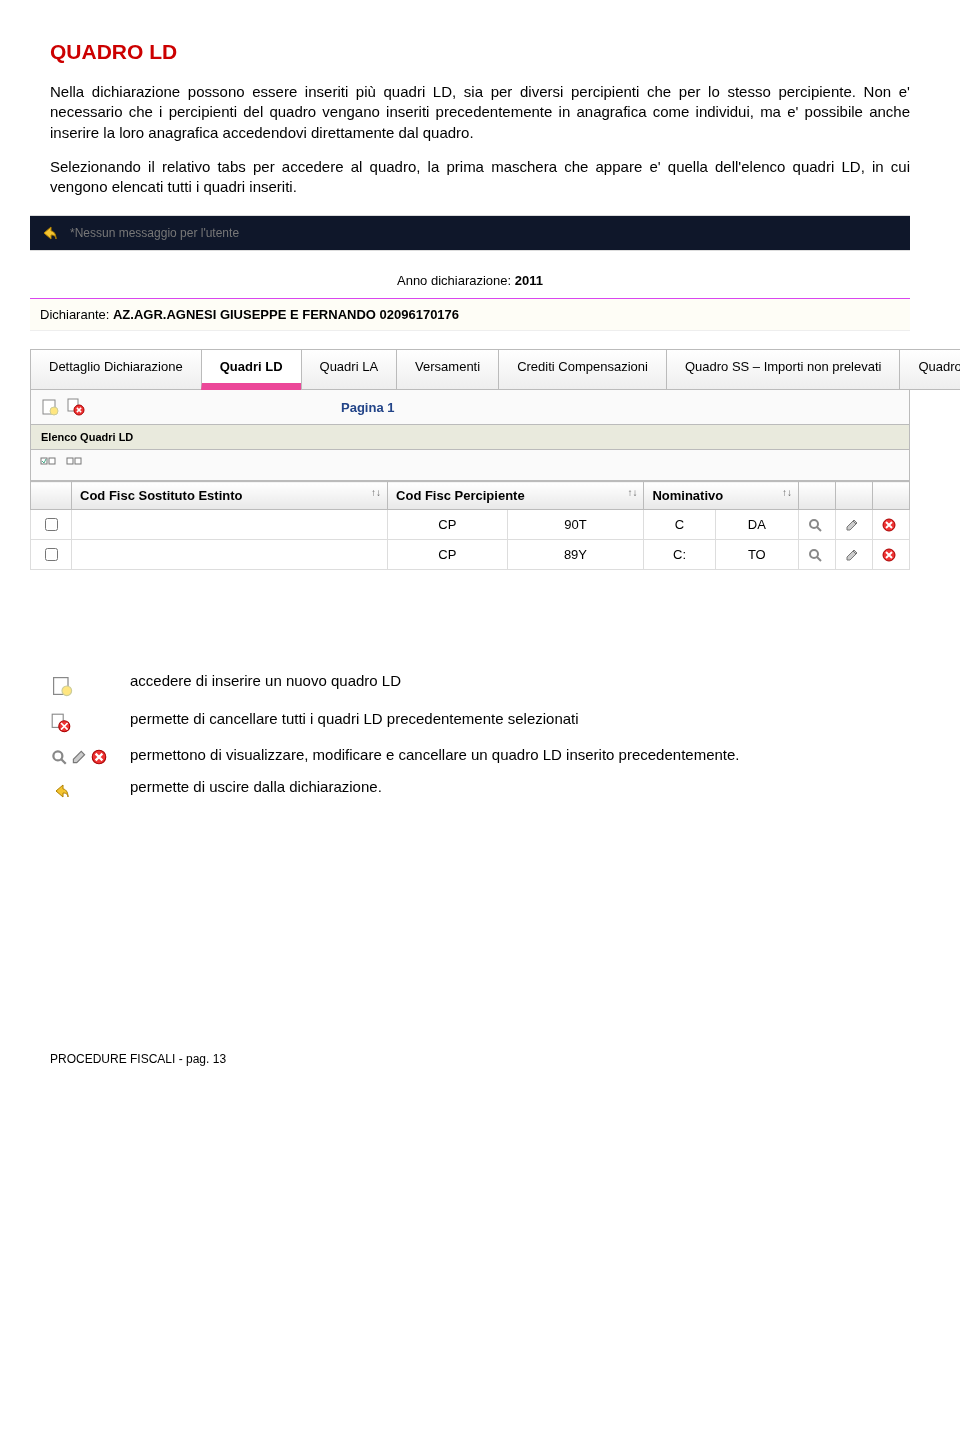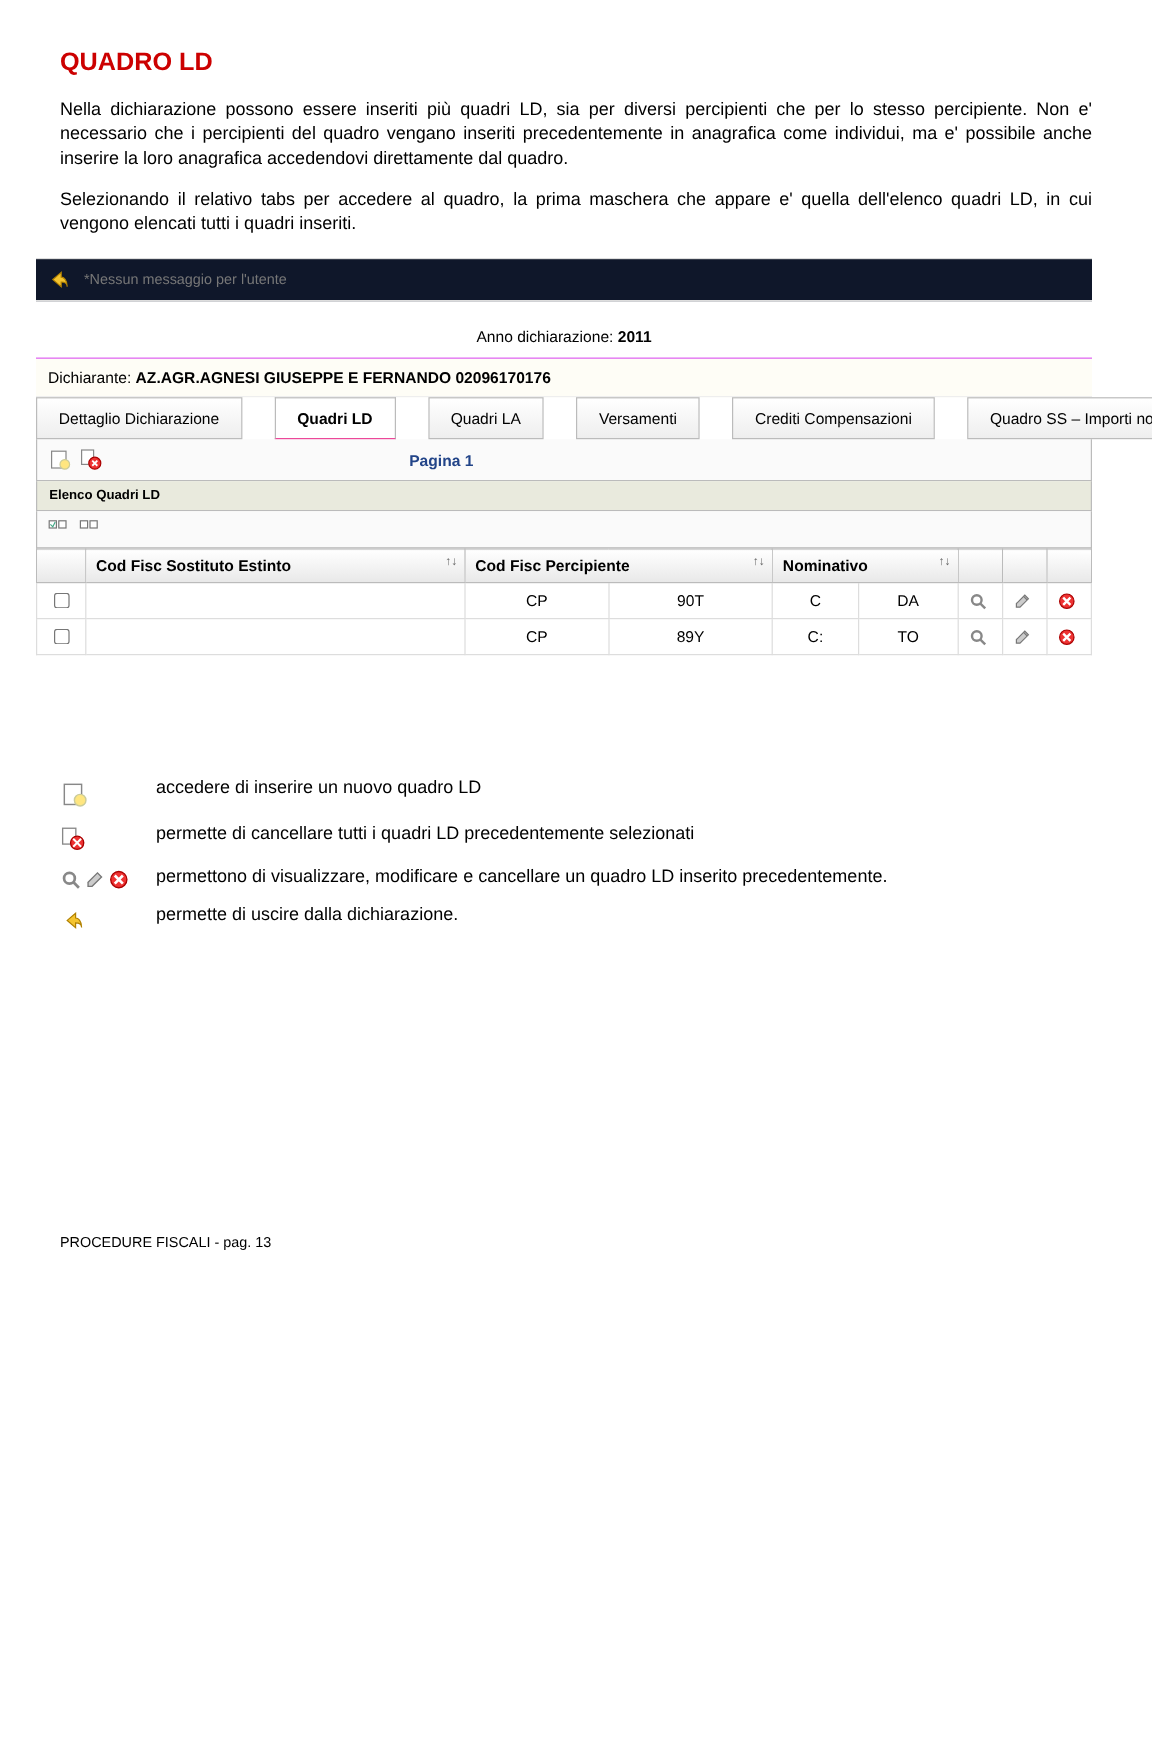--- a/index.html
+++ b/index.html
@@ -6,23 +6,23 @@
   .page{padding:40px 50px 20px 50px;}
   .title{color:#c00;font-weight:bold;font-size:21px;margin-bottom:18px;font-family:Verdana,Arial,sans-serif;}
   p{margin:0 0 14px 0;line-height:1.35;text-align:justify;}
   .screenshot{margin:18px 0 30px -20px;}
   .ss{border:none;}
   .ss-msg{display:flex;align-items:center;padding:6px 8px;border:1px solid #ddd;border-left:none;border-right:none;background:#0f172a;}
   .ss-msg .back-ico{width:22px;height:22px;margin-right:10px;display:flex;align-items:center;justify-content:center;}
   .ss-msg-text{font-size:12px;color:#777;}
   .ss-year{padding:22px 0 10px 0;text-align:center;font-size:13px;border-bottom:1px solid #d946ef;}
   .ss-dich{padding:8px 10px;font-size:13px;border-bottom:1px solid #eee;background:#fefdf6;}
-  .ss-tabs{display:flex;gap:28px;}
+  .ss-tabs{display:flex;margin-top:18px;}
   .ss-tab{border:1px solid #bbb;padding:9px 18px;font-size:13px;background:linear-gradient(#fff,#eee);border-bottom:1px solid #bbb;white-space:nowrap;}
-  .ss-tab.active{background:#fff;border-bottom:1px solid #ec4899;font-weight:bold;}
+  .ss-tab.active{background:#fff;border-bottom:7px solid #ec4899;font-weight:bold;}
   .ss-tab + .ss-tab{margin-left:-1px;}
   .ss-toolbar{display:flex;align-items:center;padding:6px 8px;border:1px solid #bbb;border-top:none;background:#fafafa;}
   .mini-ico{width:22px;height:22px;display:flex;align-items:center;justify-content:center;margin-right:4px;}
   .ss-toolbar .page-inside{margin:0 auto 0 250px;font-size:13px;font-weight:bold;color:#224488;}
   .ss-section{background:#e9eadd;border:1px solid #bbb;border-top:none;padding:6px 10px;font-size:11px;font-weight:bold;}
   .ss-smallbar{background:#fafafa;border:1px solid #bbb;border-top:none;padding:4px 6px;display:flex;}
   .ss-table{width:100%;border-collapse:collapse;font-size:13px;}
   .ss-table th{background:linear-gradient(#fff,#e8e8e8);border:1px solid #bbb;padding:6px 8px;font-weight:bold;text-align:left;position:relative;}
   .ss-table th .sort{position:absolute;right:6px;top:5px;font-size:10px;color:#666;}
   .ss-table td{border:1px solid #ddd;padding:5px 8px;text-align:left;}

